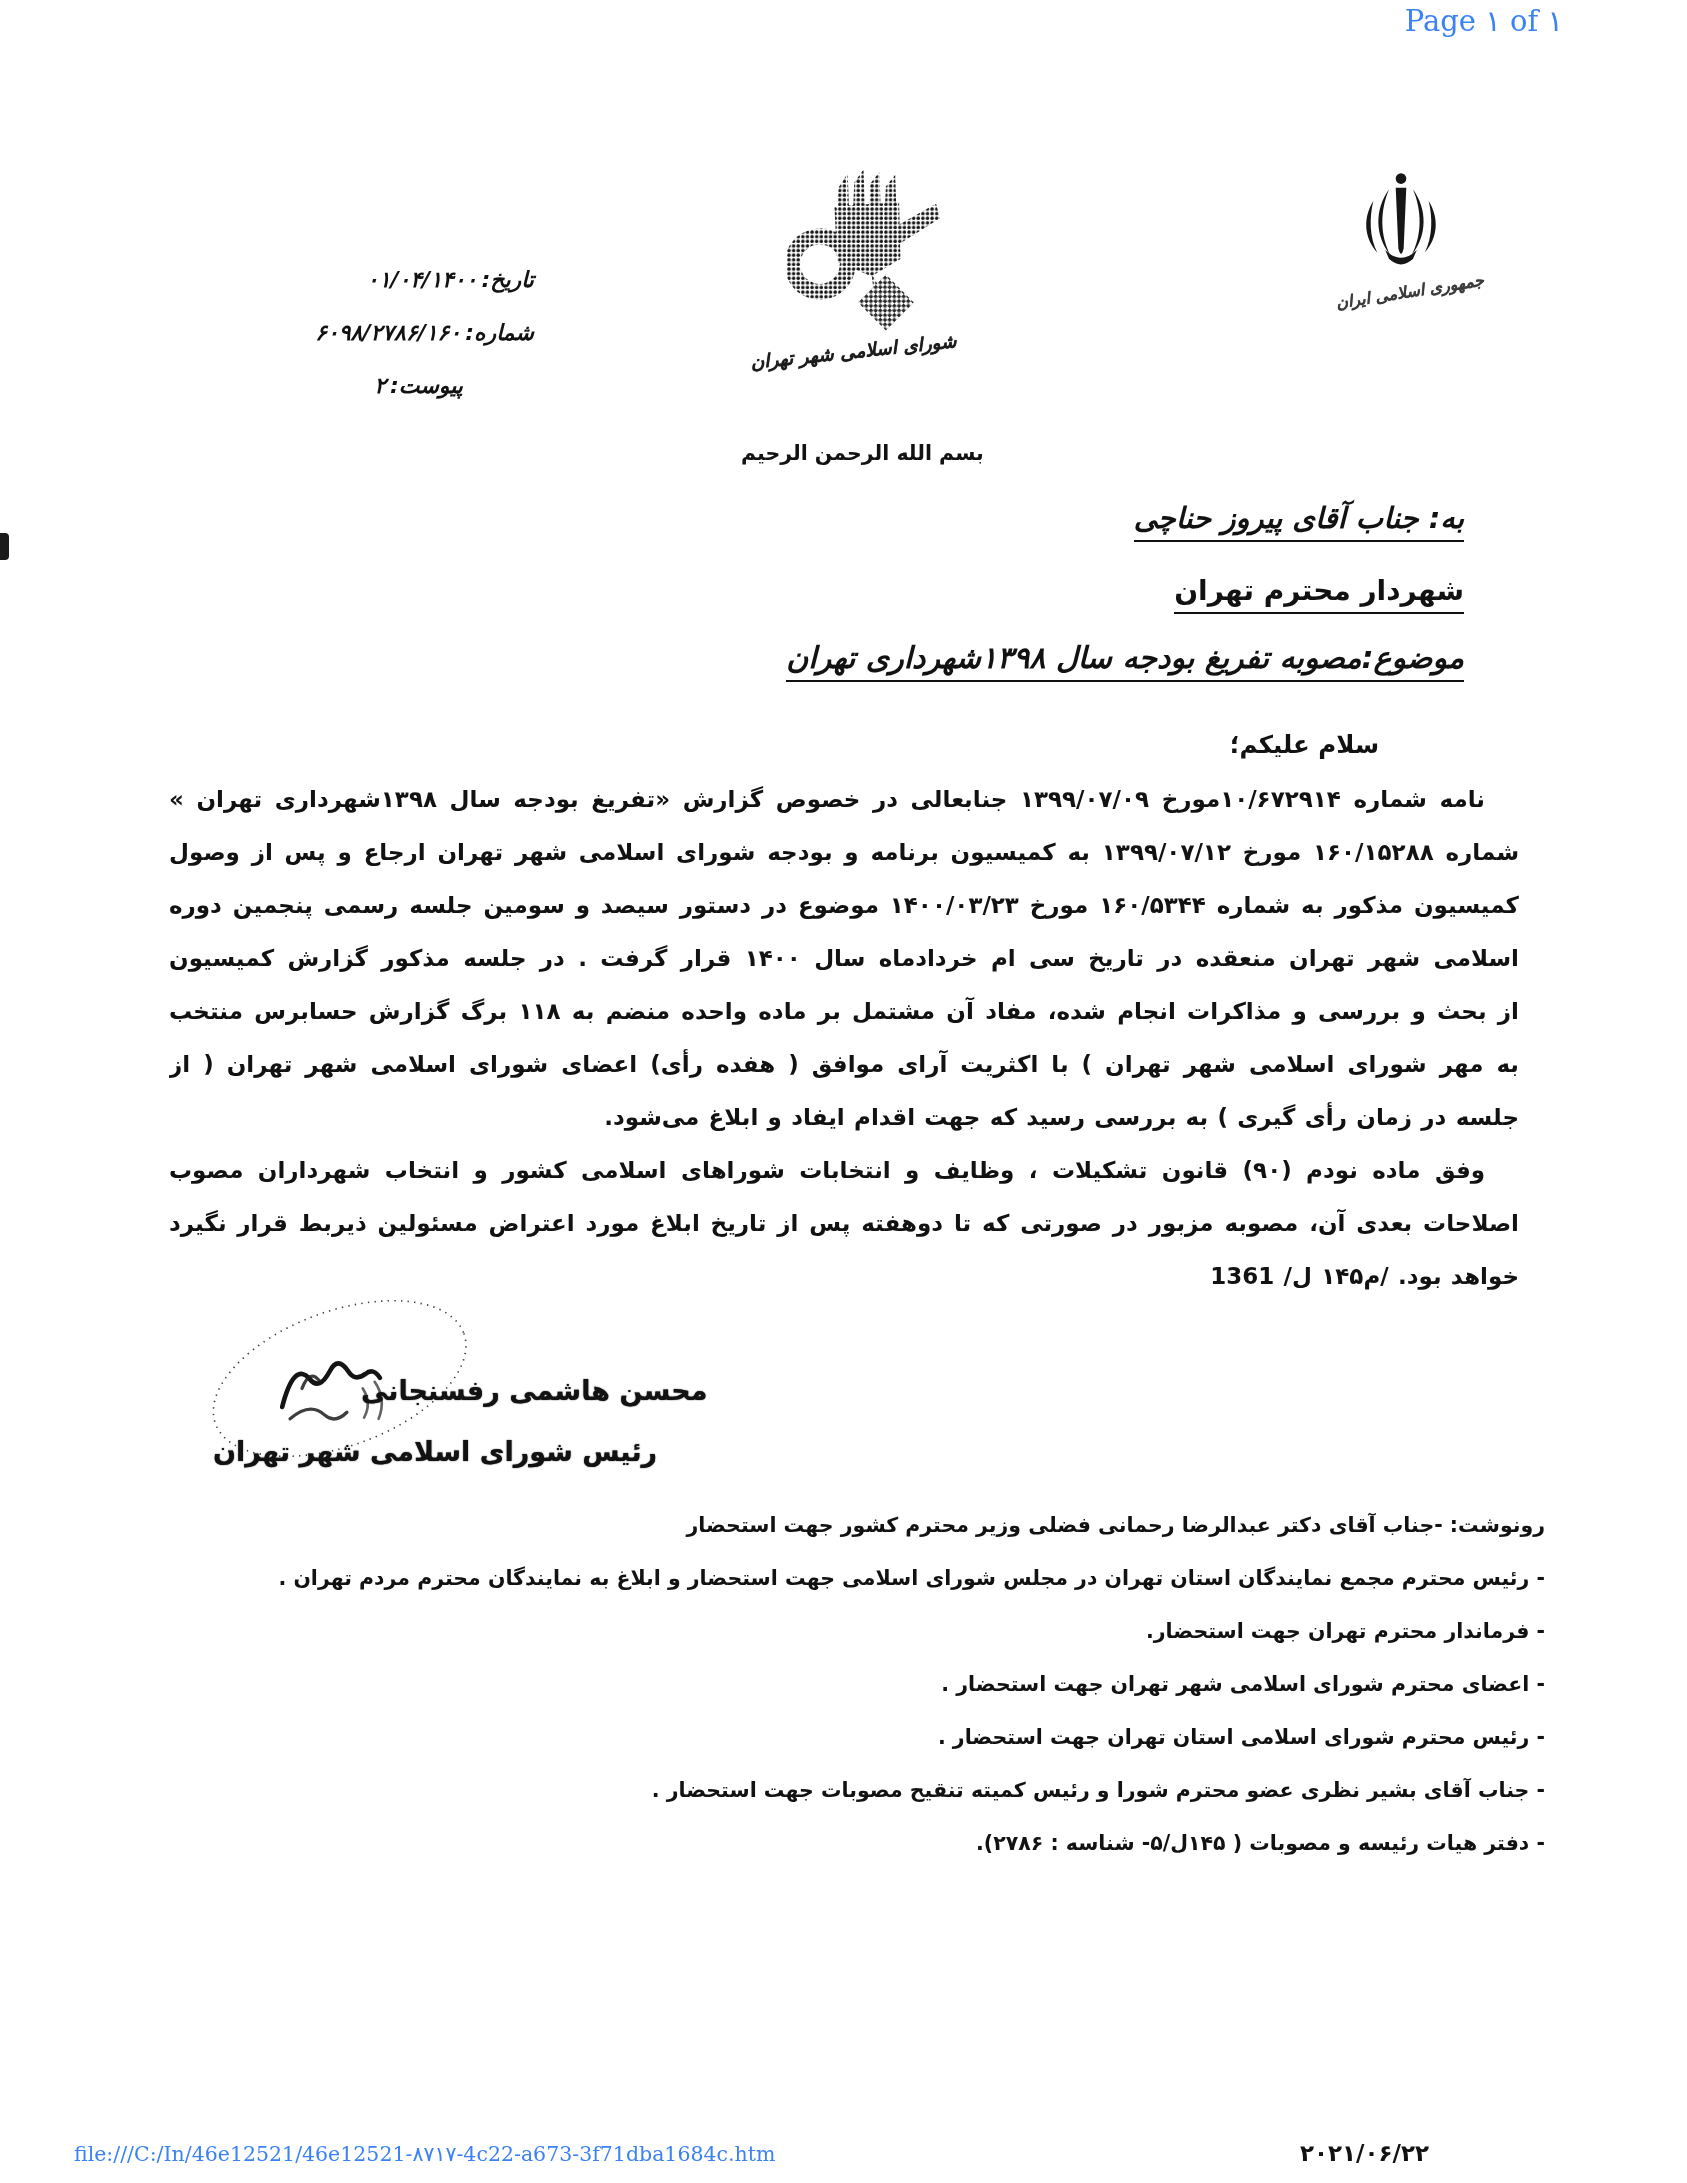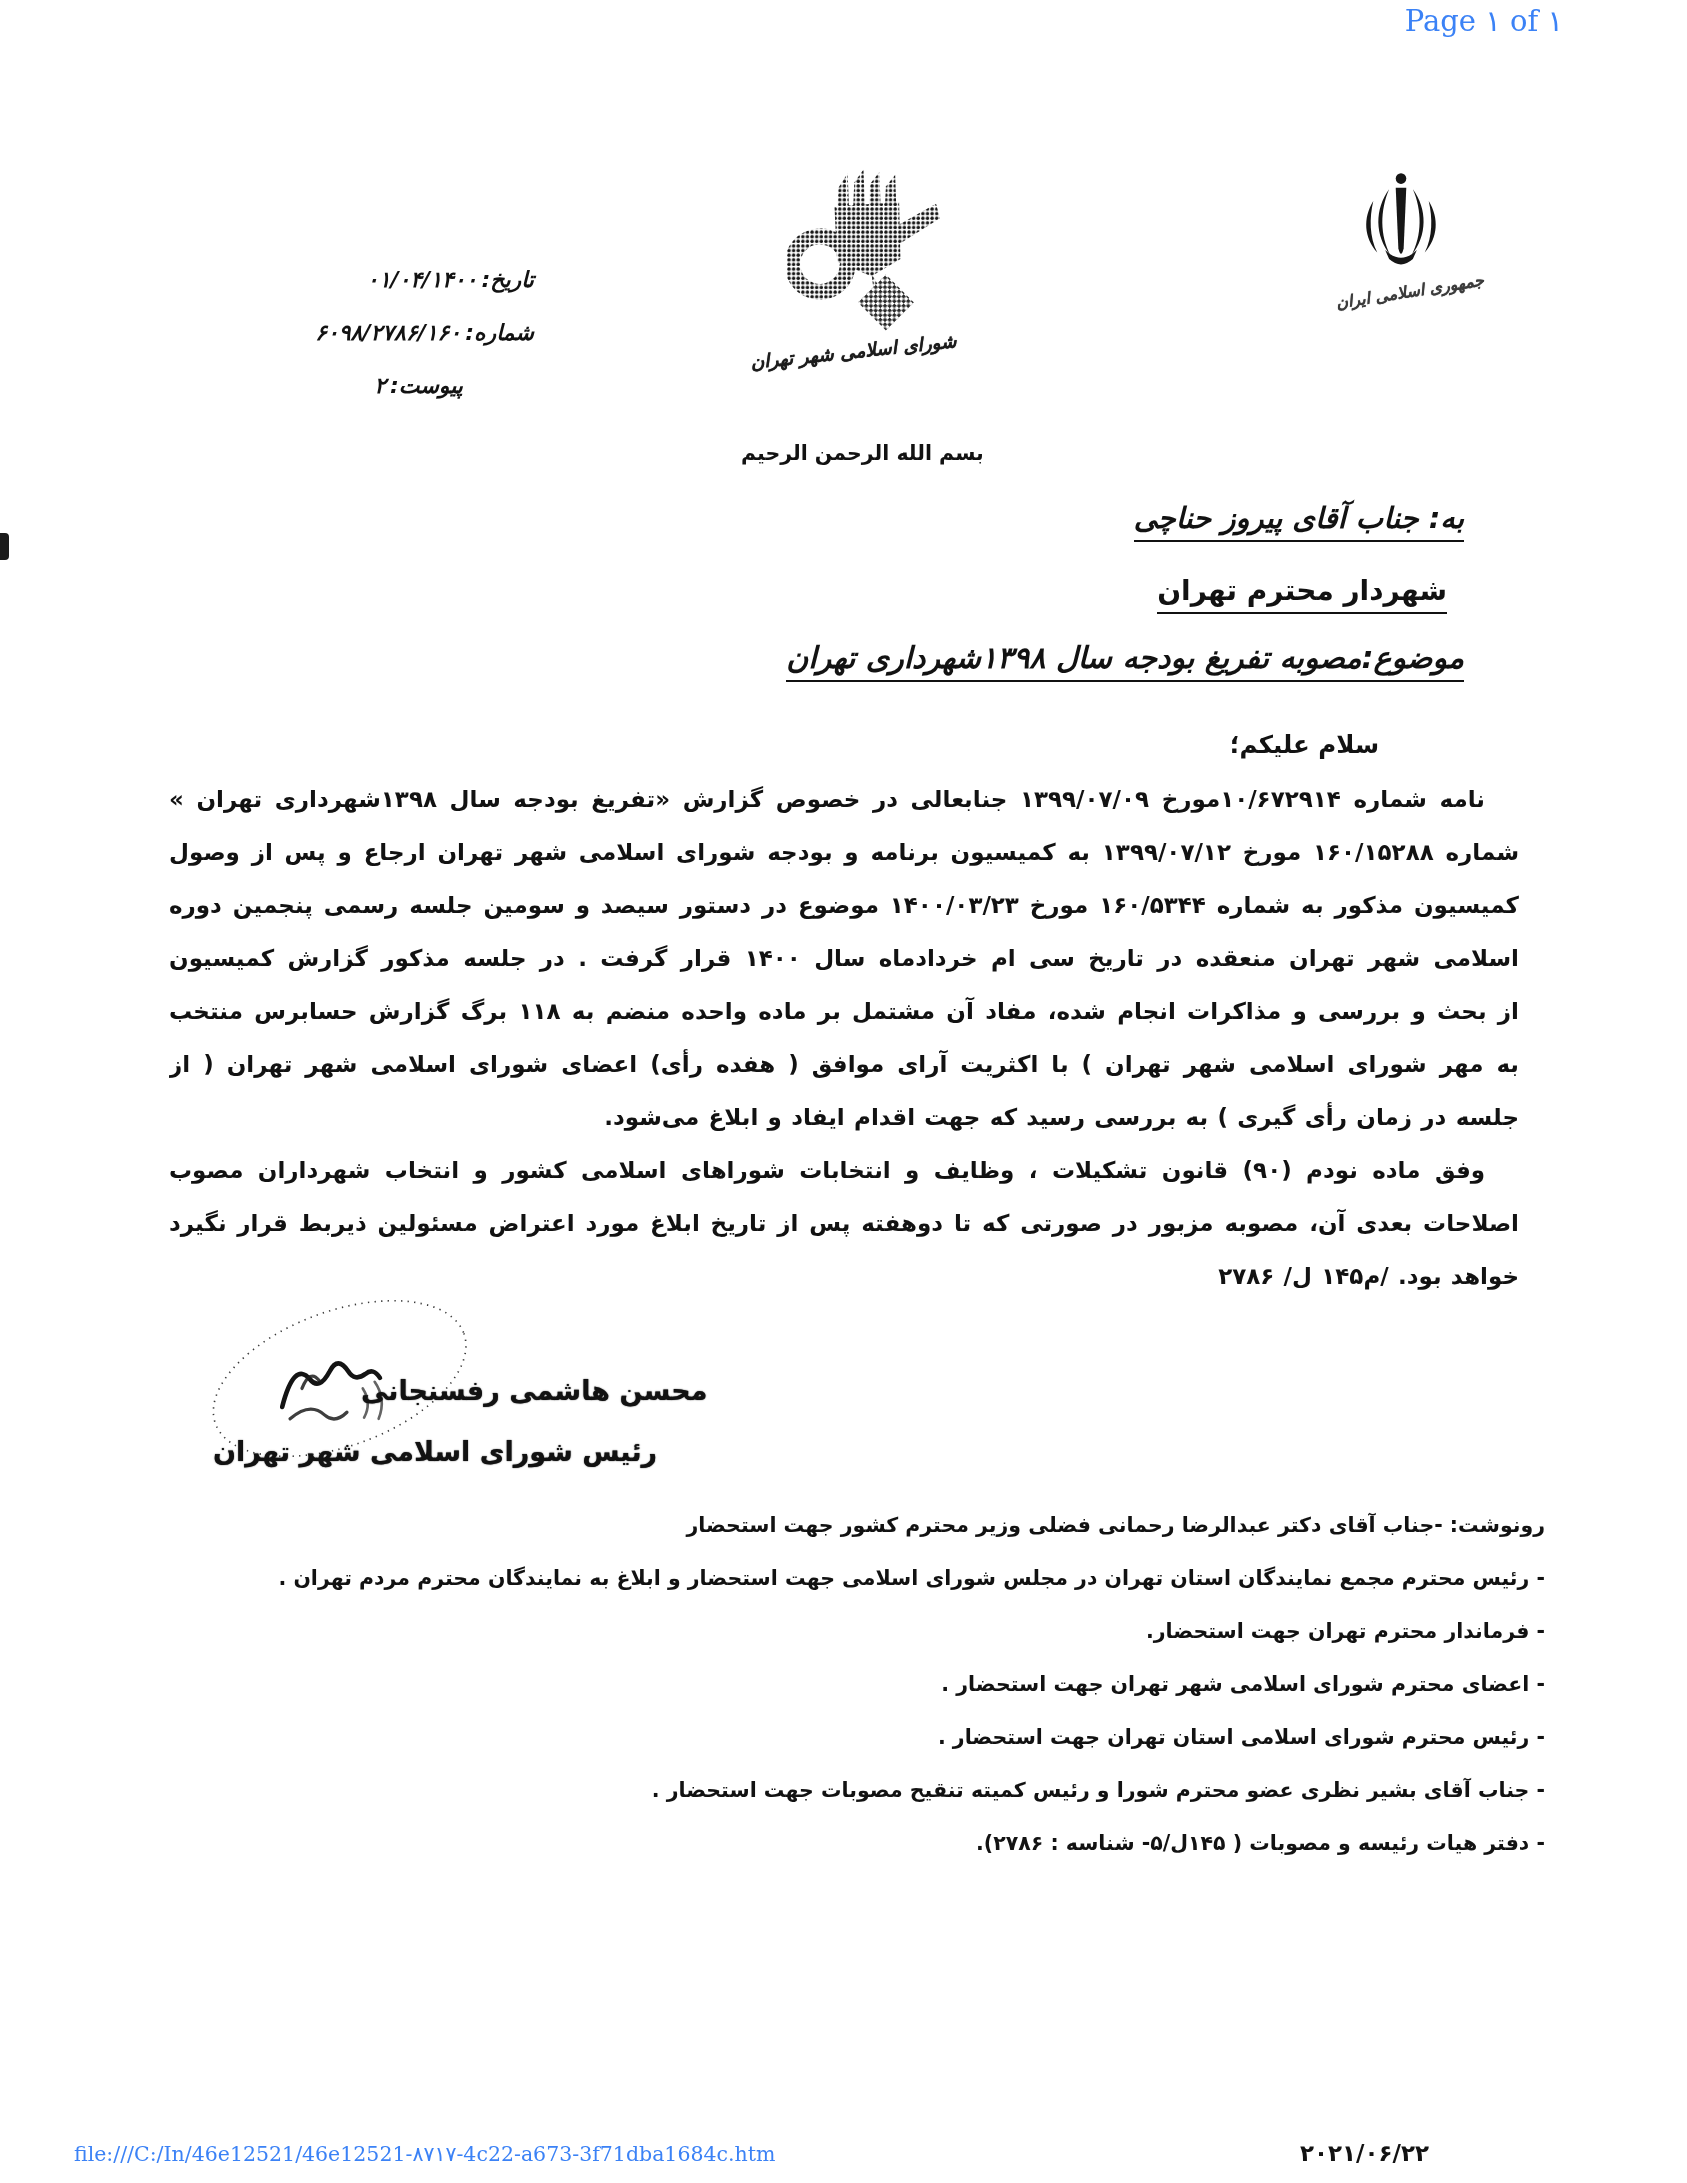--- a/index.html
+++ b/index.html
@@ -34,21 +34,21 @@
   }
   .meta{right:1153px;top:253px;width:410px;direction:rtl;text-align:right;}
   .meta .row{height:53px;line-height:53px;font-size:22px;font-weight:bold;font-style:italic;}
   .meta .row.attach{padding-left:0;padding-right:71px;}
   .meta .val{padding-right:4px;}
   
   .bismillah{left:741px;top:441px;width:284px;text-align:left;
     font-size:20.5px;font-weight:bold;direction:rtl;}
   .uline{border-bottom:2.6px solid #111;padding-bottom:5.3px;display:inline-block;text-align:center;}
   .to-line{right:223px;top:501px;direction:rtl;font-size:29px;font-weight:bold;font-style:italic;}
-  .to-title{right:240px;top:574px;direction:rtl;font-size:28px;font-weight:bold;}
+  .to-title{right:223px;top:574px;direction:rtl;font-size:28px;font-weight:bold;}
   .subject{right:223px;top:640px;direction:rtl;font-size:30px;font-weight:bold;font-style:italic;}
   .salam{right:308px;top:730px;direction:rtl;font-size:24.5px;font-weight:bold;}
   
   .body-block{left:169px;top:773px;width:1350px;direction:rtl;}
   .bline{
     height:53px;line-height:53px;overflow:hidden;
     font-size:23px;font-weight:bold;
     text-align:justify;text-align-last:justify;
     word-spacing:1.3px;
   }
@@ -156,21 +156,21 @@
   <div class="abs body-block">
     <div class="bline indent">نامه شماره ۱۰/۶۷۲۹۱۴مورخ ۱۳۹۹/۰۷/۰۹ جنابعالی در خصوص گزارش «تفریغ بودجه سال ۱۳۹۸شهرداری تهران » مثبوت بـه</div>
     <div class="bline">شماره ۱۶۰/۱۵۲۸۸ مورخ ۱۳۹۹/۰۷/۱۲ به کمیسیون برنامه و بودجه شورای اسلامی شهر تهران ارجاع و پس از وصول گزارش</div>
     <div class="bline">کمیسیون مذکور به شماره ۱۶۰/۵۳۴۴ مورخ ۱۴۰۰/۰۳/۲۳ موضوع در دستور سیصد و سومین جلسه رسمی پنجمین دوره شورای</div>
     <div class="bline">اسلامی شهر تهران منعقده در تاریخ سی ام خردادماه سال ۱۴۰۰ قرار گرفت . در جلسه مذکور گزارش کمیسیون مزبور مطرح و پس</div>
     <div class="bline">از بحث و بررسی و مذاکرات انجام شده، مفاد آن مشتمل بر ماده واحده منضم به ۱۱۸ برگ گزارش حسابرس منتخب شورا (ممهور</div>
     <div class="bline">به مهر شورای اسلامی شهر تهران ) با اکثریت آرای موافق ( هفده رأی) اعضای شورای اسلامی شهر تهران ( از بیست عضو حاضر در</div>
     <div class="bline end">جلسه در زمان رأی گیری ) به بررسی رسید که جهت اقدام ایفاد و ابلاغ می‌شود.</div>
     <div class="bline indent">وفق ماده نودم (۹۰) قانون تشکیلات ، وظایف و انتخابات شوراهای اسلامی کشور و انتخاب شهرداران مصوب ۱۳۷۵/۳/۱ و</div>
     <div class="bline">اصلاحات بعدی آن، مصوبه مزبور در صورتی که تا دوهفته پس از تاریخ ابلاغ مورد اعتراض مسئولین ذیربط قرار نگیرد لازم‌الاجرا</div>
-    <div class="bline end">خواهد بود. /م۱۴۵ ل/ ۲۷۸۶</div>
+    <div class="bline end">خواهد بود. /م۱۴۵ ل/ 1361</div>
   </div>
 
   <div class="abs sig-scribble">
     <svg width="294" height="189" viewBox="0 0 445 285" xmlns="http://www.w3.org/2000/svg">
       <g transform="rotate(-20 225 135)">
         <ellipse cx="225" cy="135" rx="200" ry="102" fill="none" stroke="#3a3a3a" stroke-width="2.5" stroke-dasharray="2 8"></ellipse>
       </g>
       <path d="M138,178 q18,-70 42,-42 q14,18 30,-12 q12,-24 28,0 q10,16 26,4 q12,-10 22,6" fill="none" stroke="#141414" stroke-width="7" stroke-linecap="round"></path>
       <path d="M150,196 q30,-26 52,-6 q16,14 34,-4 M168,150 q12,-30 26,-12" fill="none" stroke="#1c1c1c" stroke-width="5" stroke-linecap="round" opacity=".85"></path>
       <path d="M260,150 q14,22 2,44 M278,140 q18,26 6,56" fill="none" stroke="#222" stroke-width="4" stroke-linecap="round" opacity=".7"></path>

